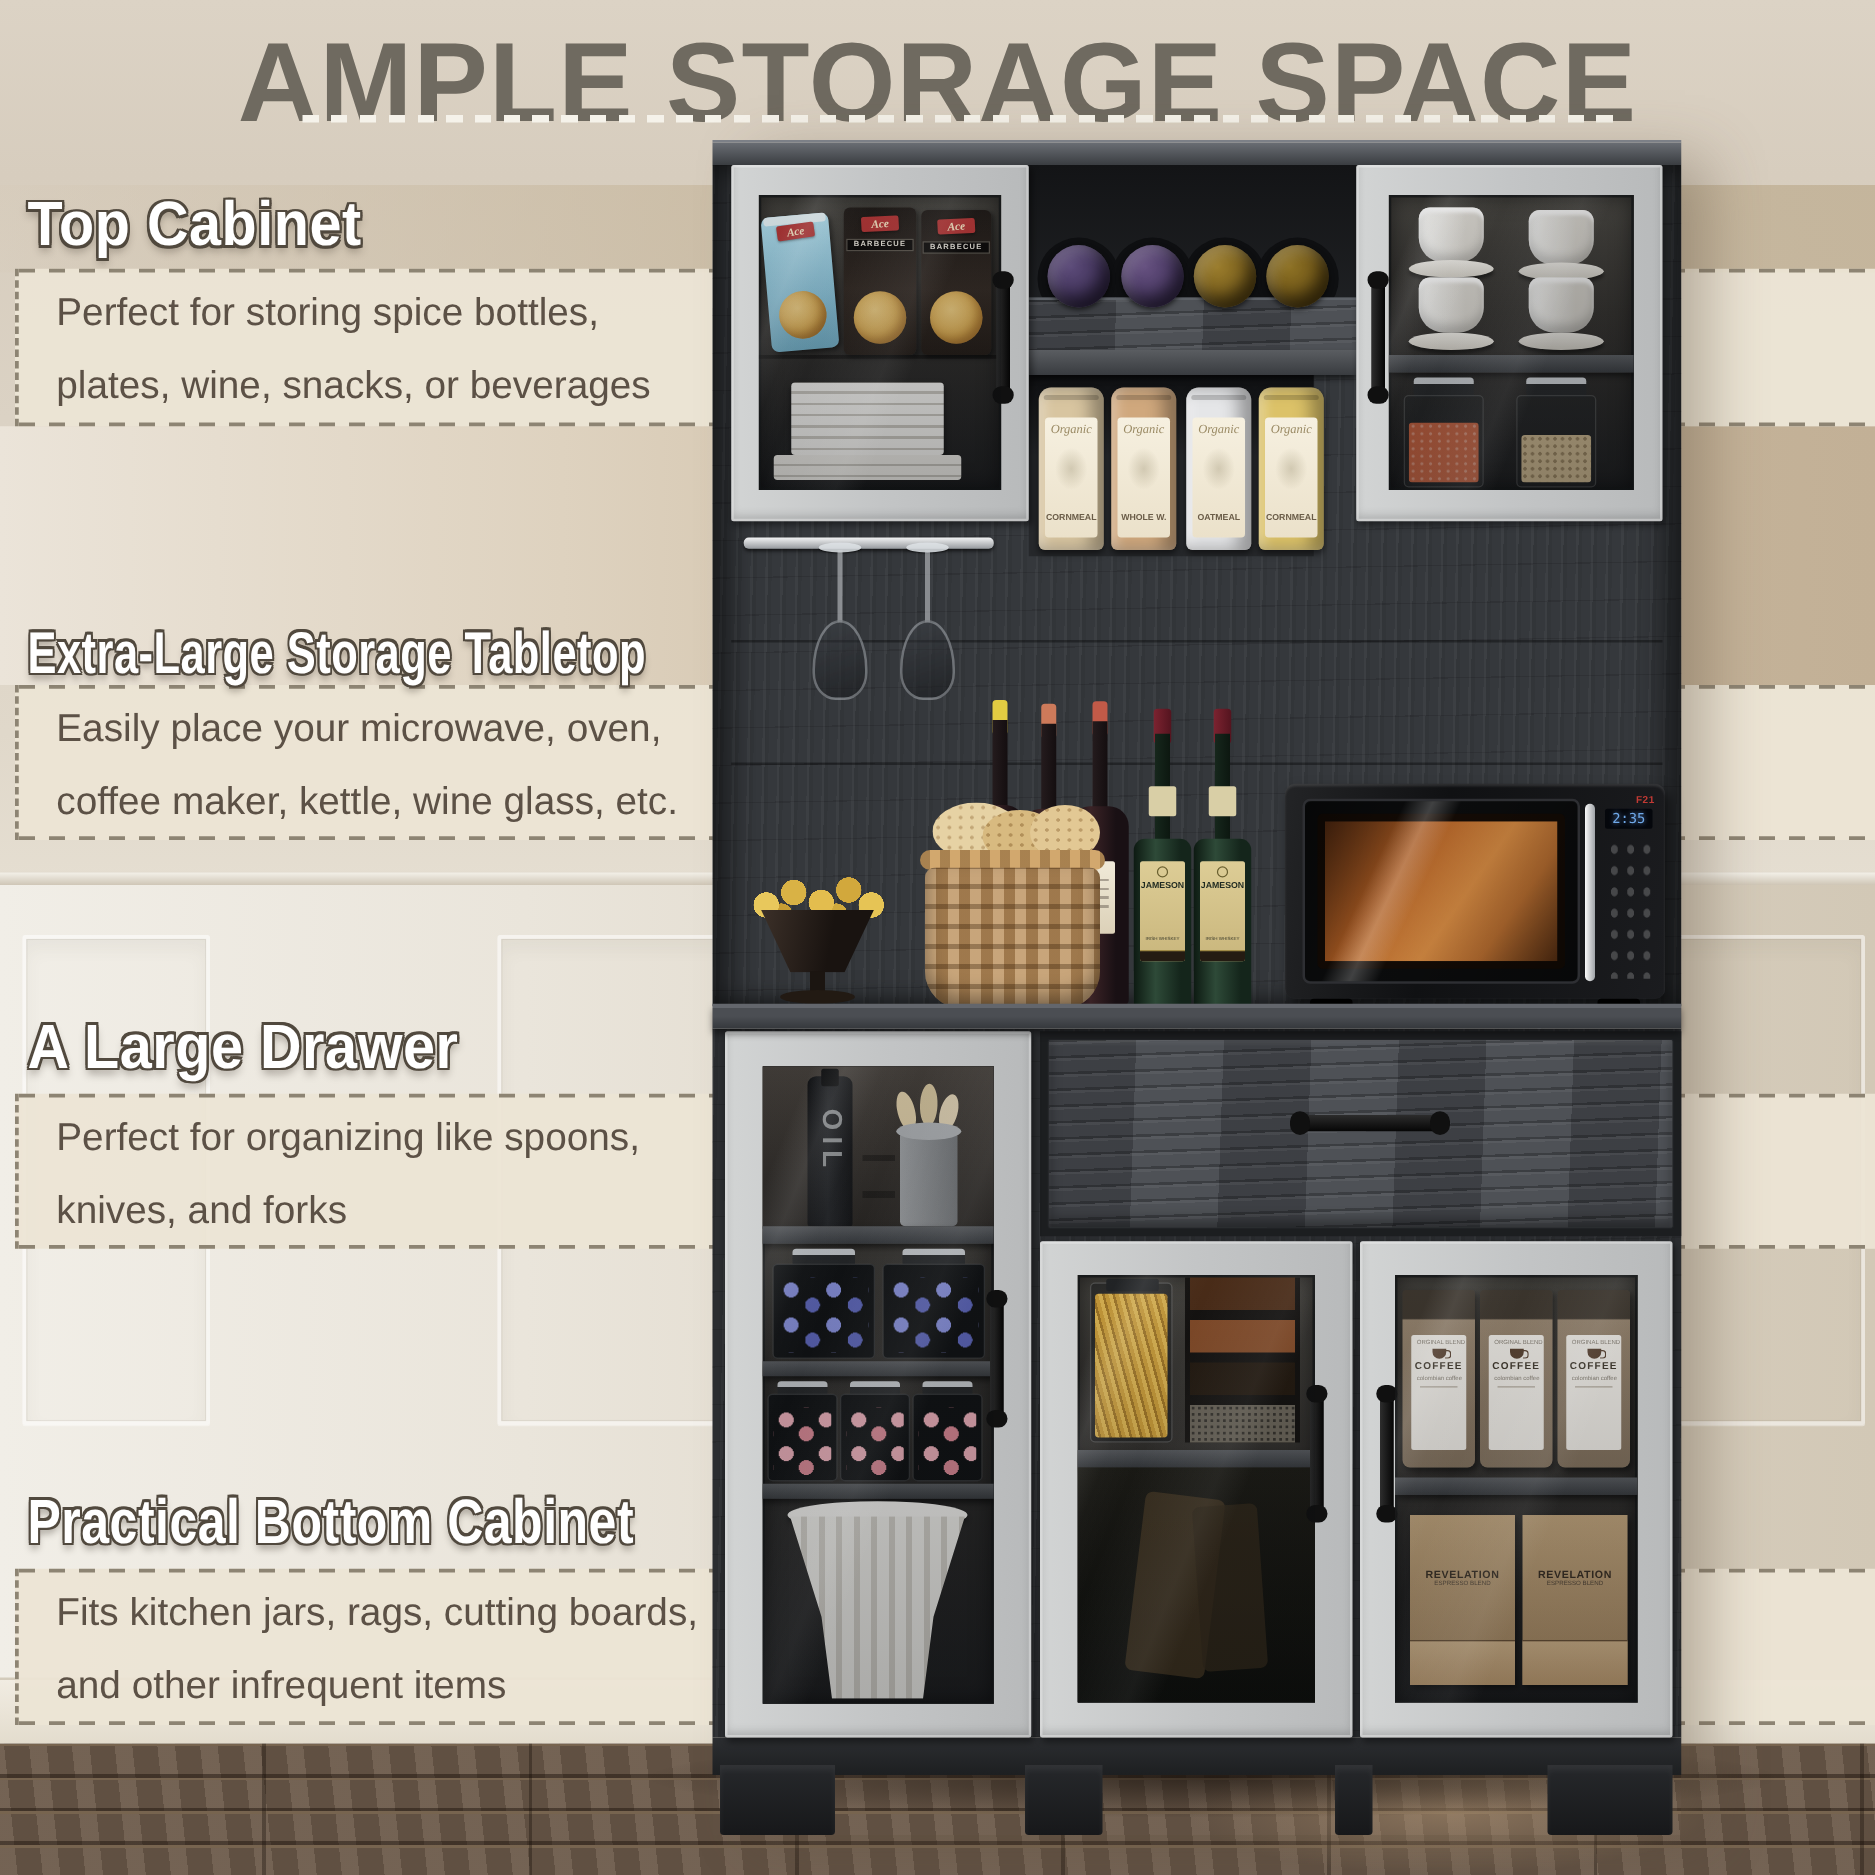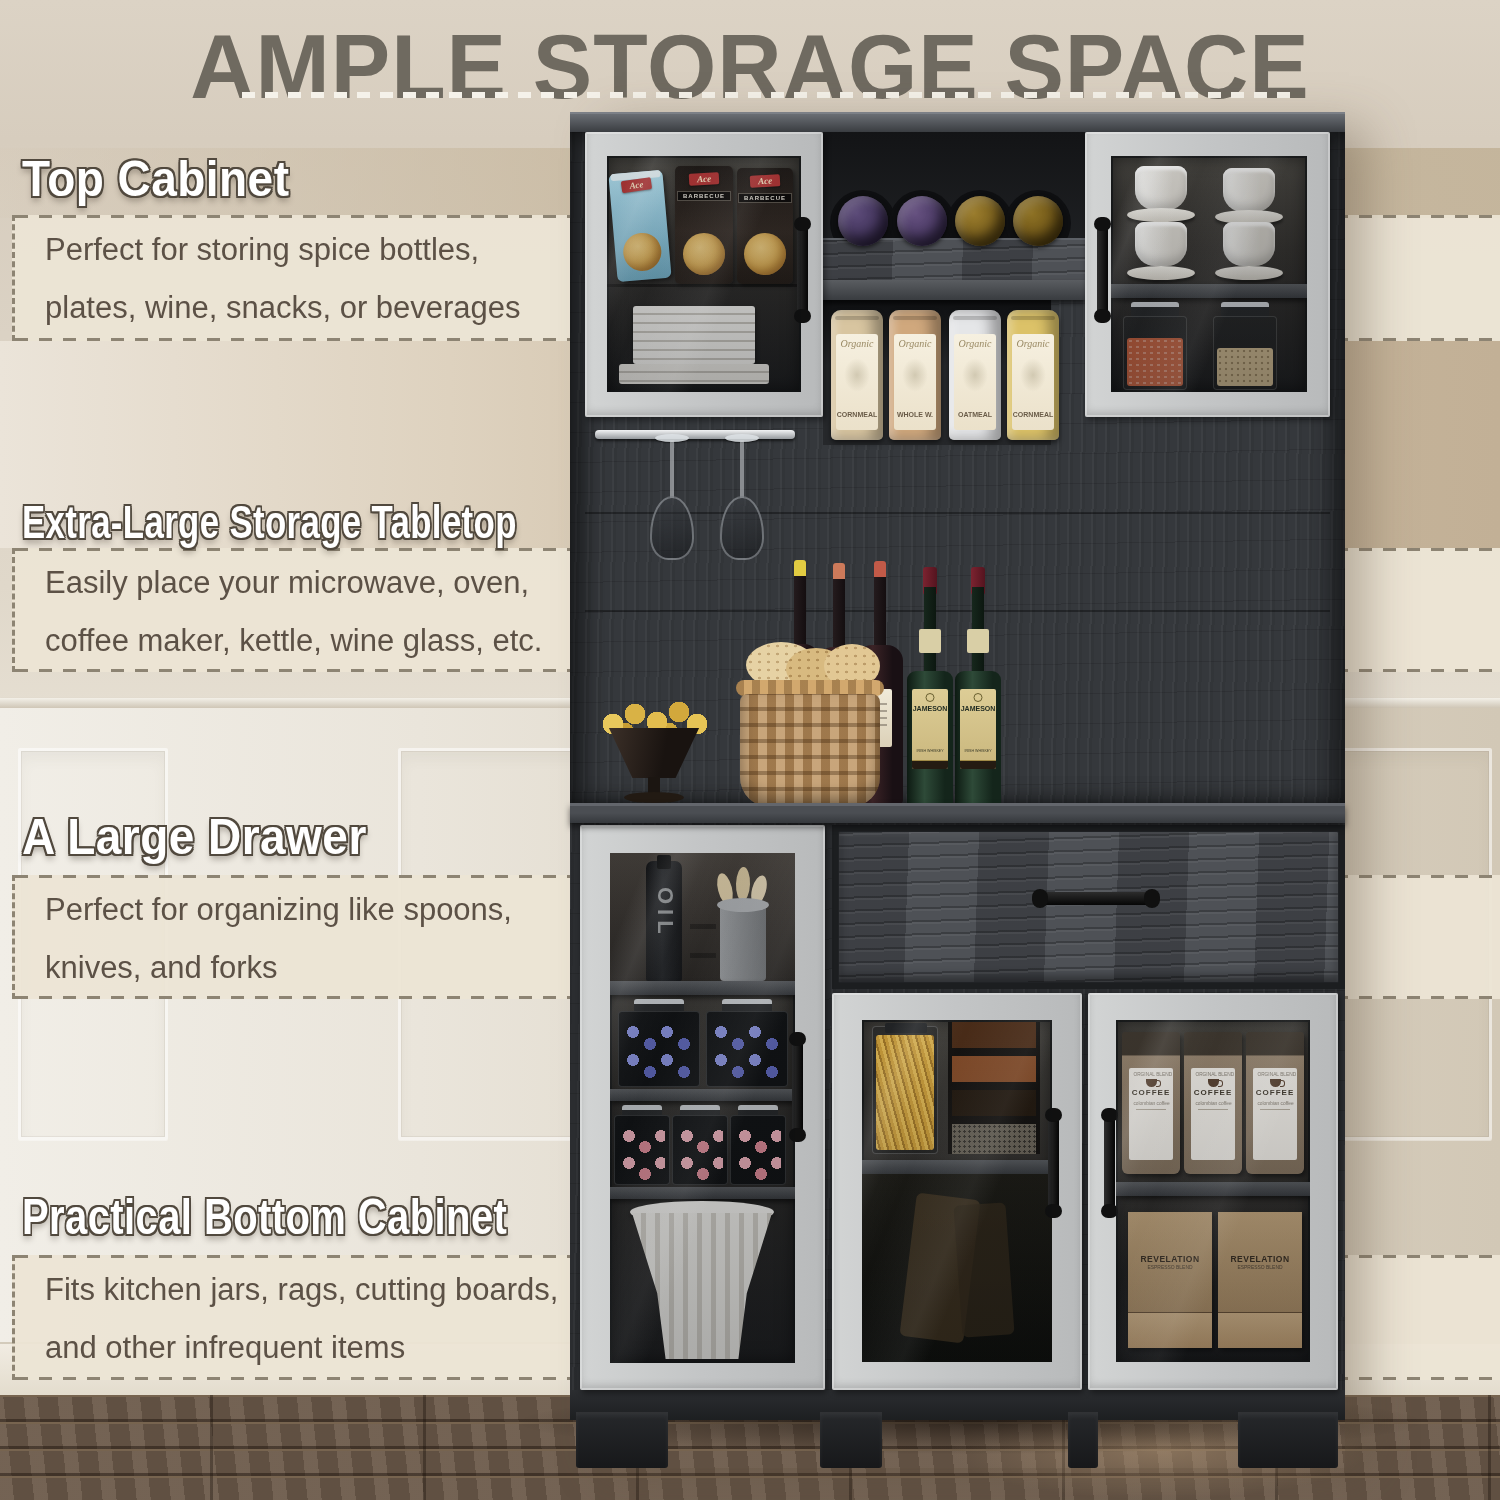--- a/index.html
+++ b/index.html
@@ -385,20 +385,36 @@
         <i class="jb-neck-label"></i>
         <i class="jb-body"></i>
       <div class="abs jb-label">
         <div class="jb-crest"></div>
         <div class="jb-brand">JAMESON</div>
         <div class="jb-type">IRISH WHISKEY</div>
         <div class="jb-band"></div>
       </div>
     </div>
 
+    <div class="abs" style="left:458px;top:515px;width:304px;height:180px;z-index:4">
+      <div class="mw-body">
+        <div class="mw-window">
+          <div class="mw-cavity"></div>
+          <div class="mw-reflect"></div>
+        </div>
+        <div class="mw-handle"></div>
+        <div class="mw-panel">
+          <div class="mw-brand">F21</div>
+          <div class="mw-display">2:35</div>
+          <div class="mw-btns"></div>
+        </div>
+      </div>
+      <div class="mw-foot" style="left:20px"></div>
+      <div class="mw-foot" style="left:250px"></div>
+    </div>
 
     <div class="abs" style="left:0;top:691px;width:775px;height:20px;background:linear-gradient(180deg,#63666c 0 3px,#4b4e53 3px 10px,#35383c);z-index:6;box-shadow:0 4px 6px rgba(0,0,0,0.5)"></div>
 
     <div class="abs wood" style="left:0;top:711px;width:775px;height:567px;z-index:1;background-color:#2b2d30"></div>
 
     <div class="abs doorframe" style="left:10px;top:713px;width:245px;height:565px;z-index:4">
       <div class="glass" style="left:30px;top:28px;width:185px;height:510px">
         <div class="abs" style="left:0;top:0;width:185px;height:130px;background:linear-gradient(180deg,#443f3a,#2a2724)"></div>
         <div class="abs" style="left:36px;top:8px;width:36px;height:120px;border-radius:7px 7px 2px 2px;background:linear-gradient(90deg,#101113,#232528 45%,#141517)">
           <div class="abs" style="left:11px;top:-6px;width:14px;height:14px;background:#0c0d0e;border-radius:2px"></div>

